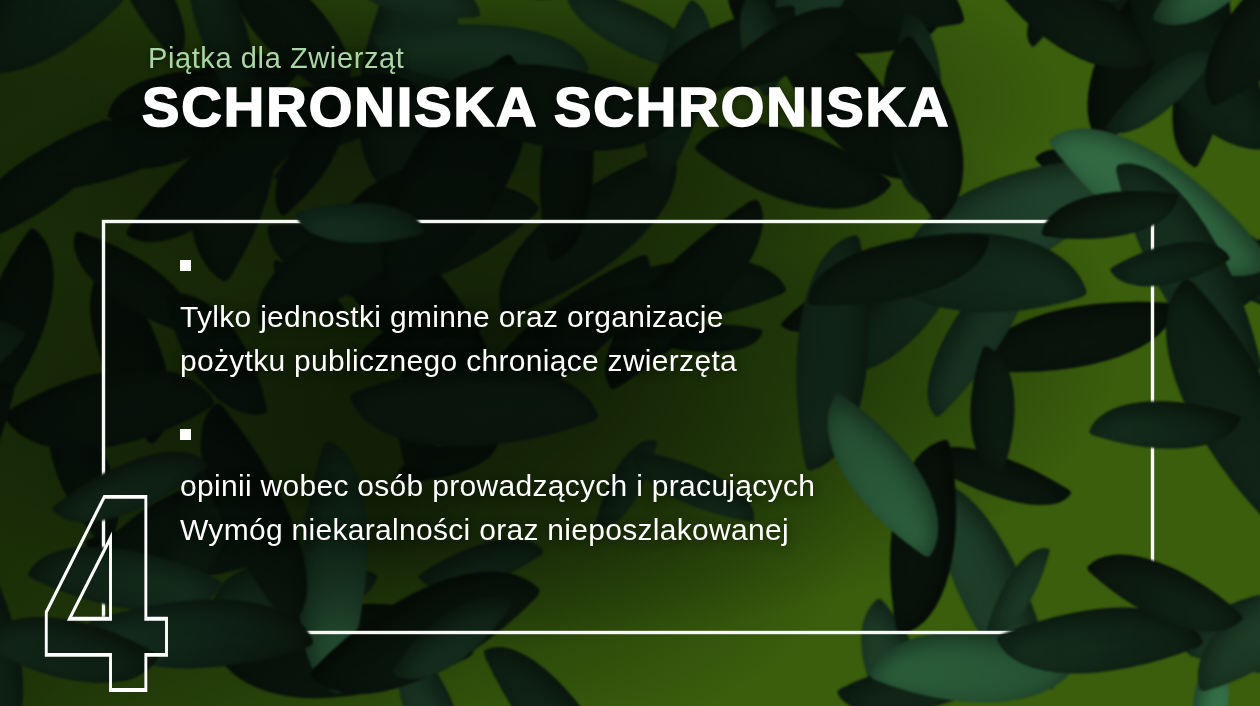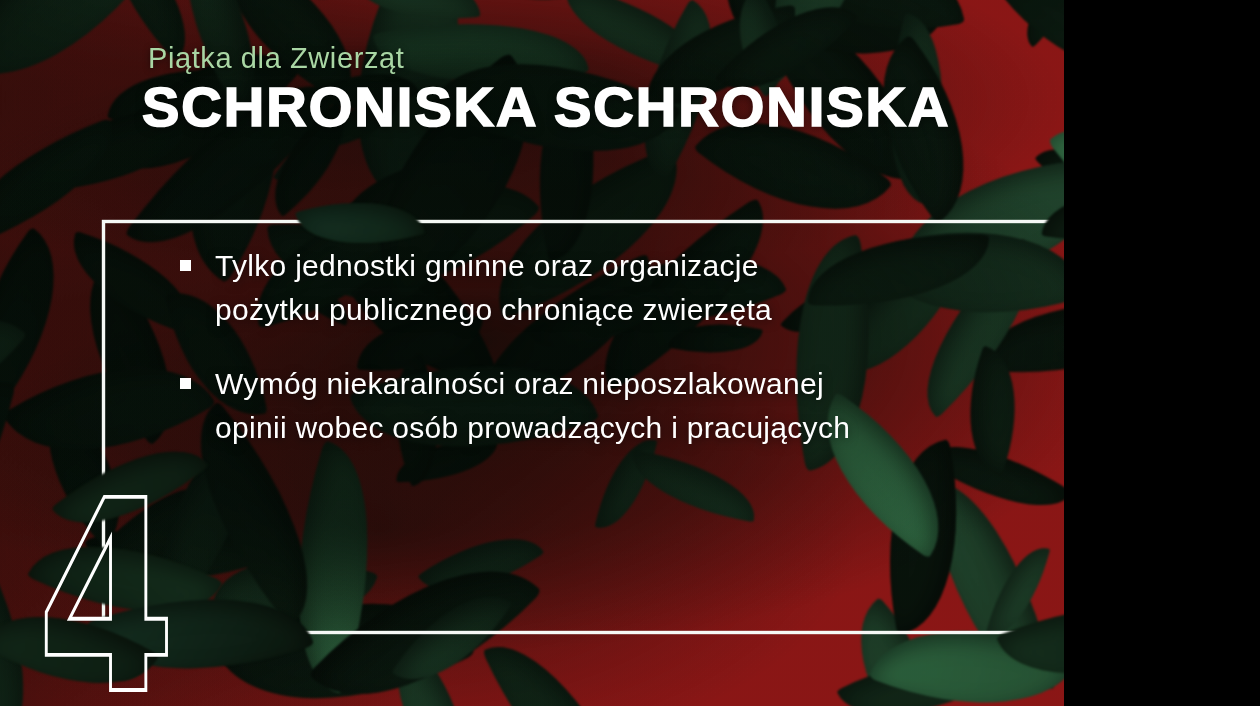--- a/index.html
+++ b/index.html
@@ -1,18 +1,18 @@
 <!DOCTYPE html>
 <html><head>
 <meta charset="utf-8">
 <style>
   html,body{margin:0;padding:0;background:#000;}
   .stage{
-    position:relative;width:1064px;height:706px;overflow:hidden;
-    background:#b91c1c;
+    position:relative;width:1260px;height:706px;overflow:hidden;
+    background:#4d7c0f;
     font-family:"Liberation Sans",sans-serif;
     text-decoration:underline;
   }
   #bg,#fg{position:absolute;inset:0;}
   #bg{z-index:0;filter:blur(1.1px) saturate(.92);}
   #fg{z-index:3;filter:blur(1.1px) saturate(.92);pointer-events:none;}
   .leaf{position:absolute;box-shadow:inset 0 8px 22px rgba(0,0,0,.5);}
   .vignette{
     position:absolute;inset:0;z-index:1;pointer-events:none;
     background:
@@ -33,21 +33,21 @@
     font-size:56px;font-weight:bold;color:#ffffff;letter-spacing:2px;
     -webkit-text-stroke:1.7px #ffffff;
     text-shadow:0 2px 10px rgba(0,0,0,.55);
     white-space:nowrap;
   }
   .bullets{
     position:absolute;left:180px;top:244px;z-index:4;
     display:flex;flex-direction:column;gap:30px;
     list-style:none;margin:0;padding:0;
   }
-  .bullet{display:flex;gap:24px;align-items:flex-start;}
+  .bullet{display:flex;gap:24px;align-items:flex-start;flex-direction:column;}
   .marker{width:11px;height:11px;background:#ffffff;margin-top:16px;flex:none;}
   .blines{
     font-size:30px;line-height:44px;color:#ffffff;letter-spacing:.3px;
     text-shadow:0 2px 10px rgba(0,0,0,.55);
   }
   .num4{position:absolute;left:12px;top:458px;z-index:5;}
   .logo{position:absolute;left:1056px;top:540px;z-index:4;}
 </style>
 </head>
 <body>
@@ -207,22 +207,22 @@
     <li class="bullet">
       <span class="marker"></span>
       <div class="blines">
         <div>Tylko jednostki gminne oraz organizacje</div>
         <div>pożytku publicznego chroniące zwierzęta</div>
       </div>
     </li>
     <li class="bullet">
       <span class="marker"></span>
       <div class="blines">
+        <div>opinii wobec osób prowadzących i pracujących</div>
         <div>Wymóg niekaralności oraz nieposzlakowanej</div>
-        <div>opinii wobec osób prowadzących i pracujących</div>
       </div>
     </li>
   </ul>
 
   <svg class="num4" width="190" height="250" viewBox="0 0 190 250">
     <g transform="scale(0.75 1)">
       <text x="126" y="232" text-anchor="middle" font-family="DejaVu Sans, sans-serif" font-weight="bold" font-size="265" fill="none" stroke="#ffffff" stroke-width="3.4" vector-effect="non-scaling-stroke">4</text>
     </g>
   </svg>
 

